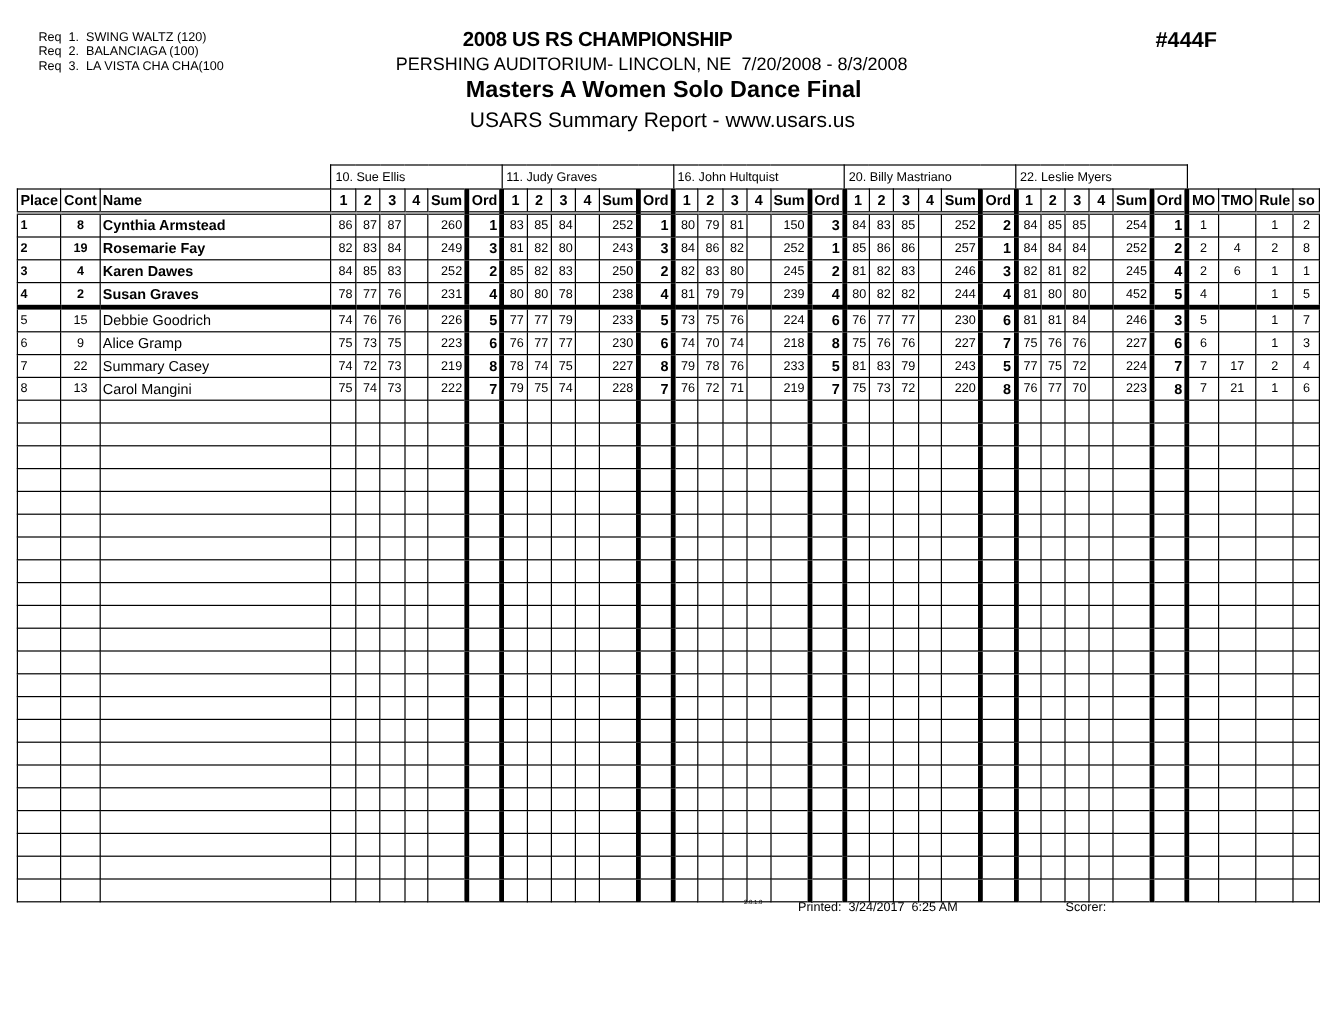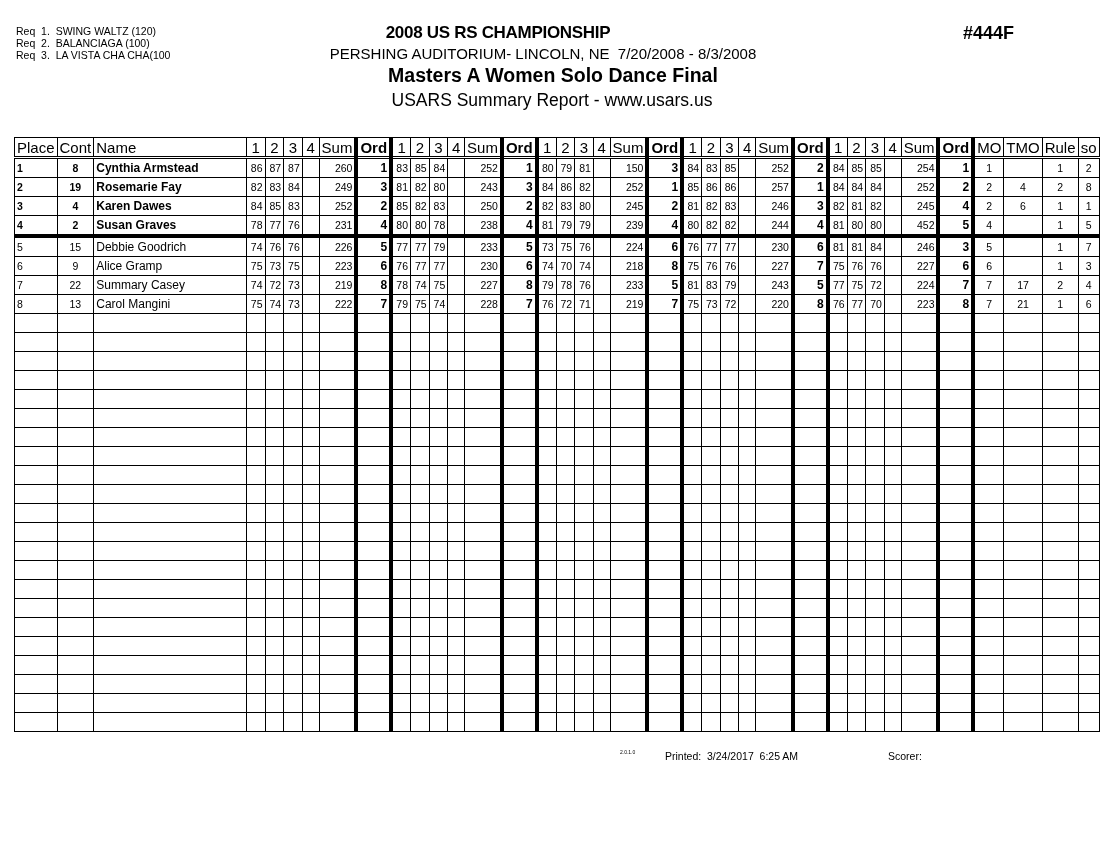--- a/index.html
+++ b/index.html
@@ -1,29 +1,29 @@
 <!DOCTYPE html>
 <html><head>
 <meta charset="utf-8">
 <style>
   html, body { margin:0; padding:0; background:#ffffff; }
   body { width:1100px; height:850px; position:relative; font-family:"Liberation Sans", sans-serif; color:#000; overflow:hidden; }
   .req { position:absolute; left:16px; top:25px; font-size:10.5px; line-height:12px; }
-  .req div { white-space:pre; }
+  .req div { white-space:pre;margin-left:16px; }
   .title1 { position:absolute; left:0; width:996px; top:23px; text-align:center; font-size:17px; font-weight:bold; letter-spacing:-0.3px; }
   .title2 { position:absolute; left:0; width:1086px; top:45px; text-align:center; font-size:15px; white-space:pre; }
   .title3 { position:absolute; left:0; width:1106px; top:64px; text-align:center; font-size:19.5px; font-weight:bold; }
   .title4 { position:absolute; left:0; width:1104px; top:90px; text-align:center; font-size:17.5px; }
   .evid { position:absolute; left:963px; top:23px; font-size:18px; font-weight:bold; }
 
   table.grid { position:absolute; left:14px; top:137px; border-collapse:collapse; table-layout:fixed; font-size:10px; }
   table.grid td { border:1px solid #000; padding:0 2px; height:18px; white-space:nowrap; overflow:hidden; }
   tr.jrow td { height:19px; border:none; }
   tr.jrow td.jname { border:1px solid #000; border-bottom:none; font-size:10.5px; padding-left:3px; vertical-align:middle; }
-  tr.hrow td { font-size:15px; text-align:center; height:18px; border-bottom:3px double #000; }
+  tr.hrow td { font-size:12px; text-align:center; height:18px; border-bottom:3px double #000;font-weight:bold; }
   tr.hrow td.left { text-align:left; }
   td.num { text-align:right; font-size:10.5px; }
   td.c { text-align:center; font-size:10.5px; }
   td.name { font-size:12px; }
   tr.bold td.place, tr.bold td.cont, tr.bold td.name { font-weight:bold; }
   td.ord { font-weight:bold; font-size:12px; text-align:right; border-left:4px solid #000 !important; border-right:4px solid #000 !important; }
   tr.cut td { border-bottom:4px solid #000; }
   td.place { font-size:10.5px; }
   td.cont { text-align:center; font-size:10.5px; }
   .footer { position:absolute; top:750px; font-size:10.5px; white-space:pre;margin-left:24px; }
@@ -77,20 +77,29 @@
       <col style="width: 21px;">
       <col style="width: 21px;">
       <col style="width: 26px;">
       <col style="width: 22px;">
       <col style="width: 22px;">
       <col style="width: 27px;">
       <col style="width: 23px;">
       <col style="width: 22px;">
     </colgroup>
   <tbody id="gbody">
+      <tr class="jrow">
+        <td colspan="3"></td>
+        <td class="jname" colspan="6">10.  Sue Ellis</td>
+        <td class="jname" colspan="6">11.  Judy Graves</td>
+        <td class="jname" colspan="6">16.  John Hultquist</td>
+        <td class="jname" colspan="6">20.  Billy Mastriano</td>
+        <td class="jname" colspan="6">22.  Leslie  Myers</td>
+        <td colspan="4"></td>
+      </tr>
       <tr class="hrow">
         <td class="left">Place</td>
         <td>Cont</td>
         <td class="left">Name</td>
         <td>1</td>
         <td>2</td>
         <td>3</td>
         <td>4</td>
         <td>Sum</td>
         <td class="ord">Ord</td>

